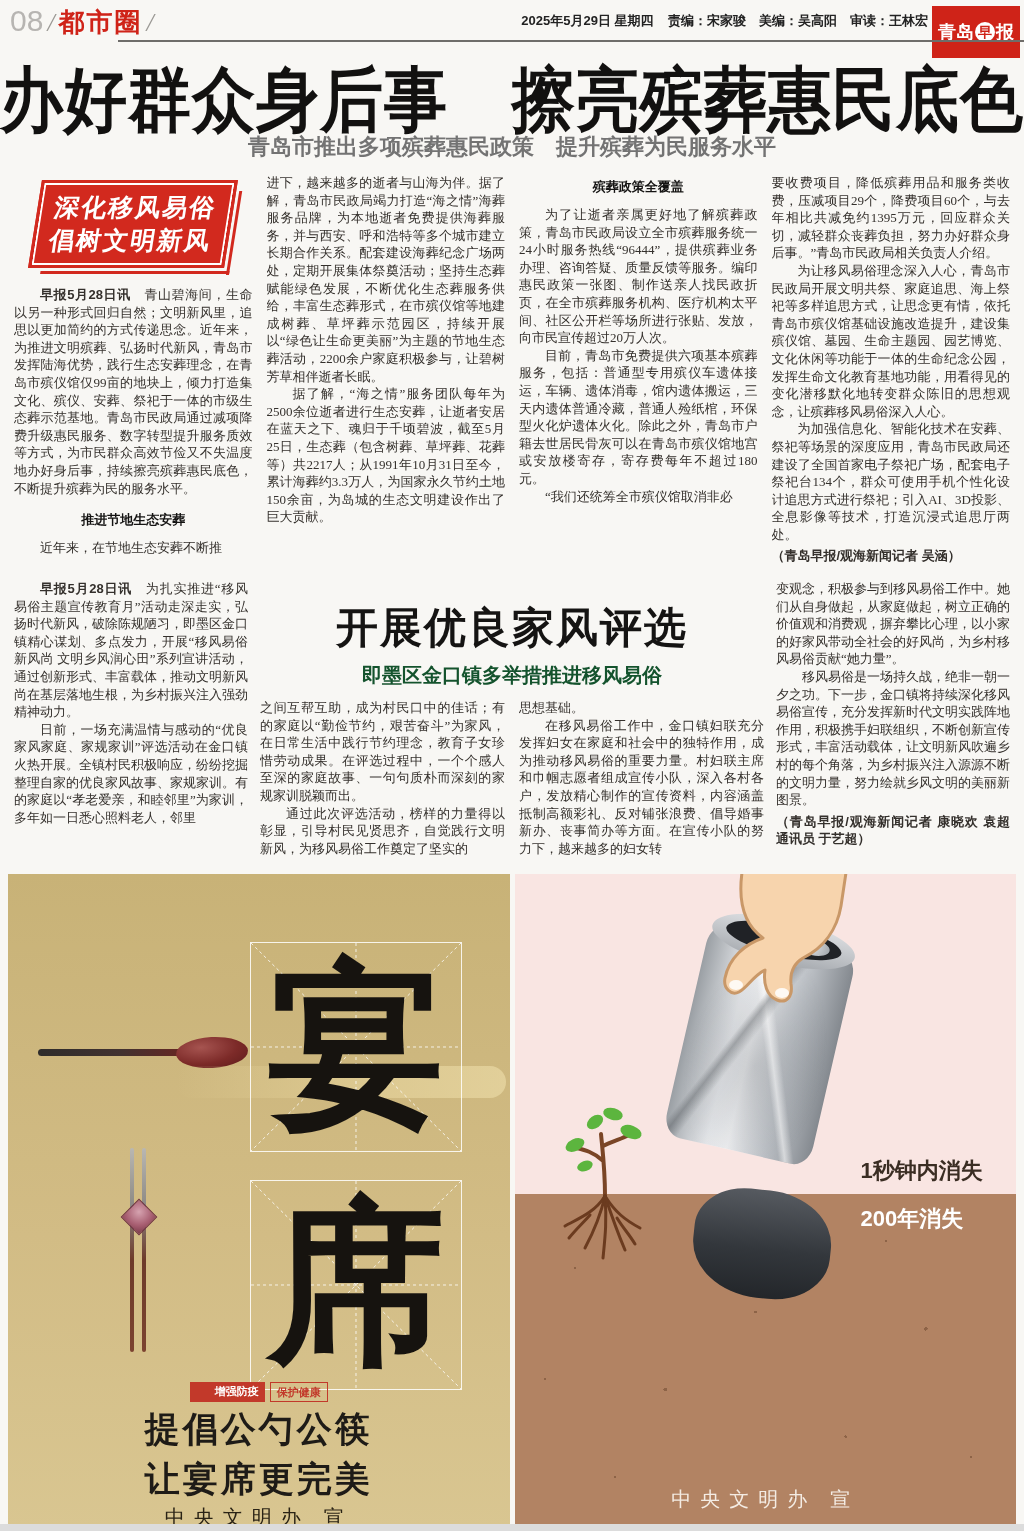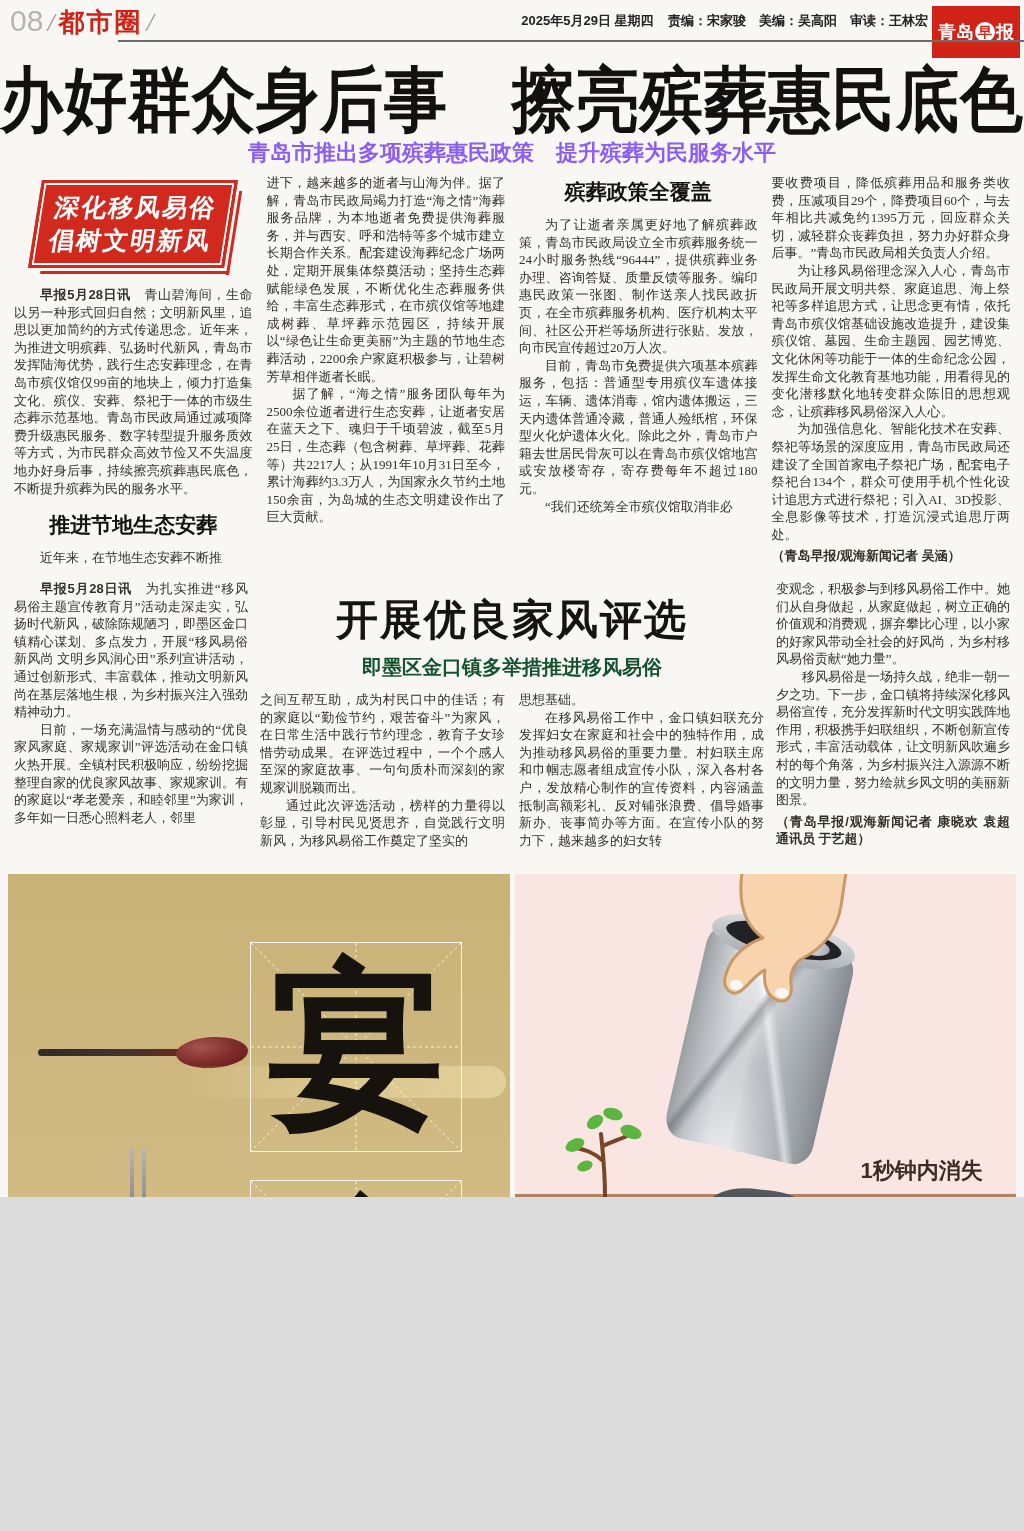--- a/index.html
+++ b/index.html
@@ -1,16 +1,16 @@
 <!DOCTYPE html>
 <html><head>
 <meta charset="utf-8">
 <style>
   html,body{margin:0;padding:0;background:#dcdcdc;}
-  .page{position:relative;width:1024px;height:1197px;margin:0 auto;background:#f8f7f4;overflow:hidden;
+  .page{position:relative;width:1024px;height:1524px;margin:0 auto;background:#f8f7f4;overflow:hidden;
         font-family:"Liberation Serif","DejaVu Serif",serif;color:#2c2926;}
 
   
   .header{position:absolute;top:0;left:0;right:0;height:46px;}
   .hdr-left{position:absolute;left:10px;top:4px;display:flex;align-items:baseline;gap:4px;}
   .pageno{font-size:30px;color:#b7b5b2;font-family:"Liberation Sans",sans-serif;}
   .hdr-slash{font-size:26px;color:#9a9894;font-style:italic;}
   .section-name{font-size:26px;font-weight:900;color:#cf2318;font-family:"Liberation Sans",sans-serif;letter-spacing:2px;}
   .hdr-rule{position:absolute;left:118px;right:0;top:40px;height:2px;background:#6f6d6a;}
   .hdr-info{position:absolute;right:96px;top:12px;font-size:13px;font-weight:700;color:#222;
@@ -18,47 +18,47 @@
   .masthead{position:absolute;right:4px;top:6px;background:#cf2318;color:#fff;height:28px;
             display:flex;align-items:center;padding:12px 6px;font-weight:900;font-size:18px;
             font-family:"Liberation Sans",sans-serif;gap:1px;}
   .masthead .circ{background:#fff;color:#cf2318;border-radius:50%;width:20px;height:20px;line-height:20px;
             text-align:center;font-size:14px;display:inline-block;}
 
   
   .a1-headline{position:absolute;top:52px;left:0;right:0;text-align:center;font-size:63px;font-weight:900;
                color:#121110;letter-spacing:1px;font-family:"Liberation Sans","DejaVu Sans",sans-serif;
                transform:scaleY(1.12);transform-origin:top;white-space:nowrap;}
-  .a1-subhead{position:absolute;top:138px;left:0;right:0;text-align:center;font-size:22px;font-weight:700;
-              color:#8b5cf6;font-family:Liberation Sans, sans-serif;}
+  .a1-subhead{position:absolute;top:132px;left:0;right:0;text-align:center;font-size:22px;font-weight:700;
+              color:#737373;font-family:Liberation Sans, sans-serif;}
   .a1-region{position:absolute;top:174px;left:14px;right:14px;height:402px;display:flex;gap:14px;overflow:hidden;}
   .col{flex:1;overflow:hidden;}
   .col p{margin:0;font-size:13px;line-height:17.6px;text-align:justify;color:#34302c;}
   .ind{text-indent:2em;}
   .dl{font-weight:700;font-family:"Liberation Sans",sans-serif;}
-  .colhead{font-family:"Liberation Sans",sans-serif;font-weight:700;font-size:21px;text-align:center;
+  .colhead{font-family:"Liberation Sans",sans-serif;font-weight:700;font-size:13px;text-align:center;
            color:#141312;margin:14px 0 10px;}
   .colhead.first{margin-top:4px;}
   .byline{font-weight:700;text-align:right;margin-top:4px !important;font-family:"Liberation Sans",sans-serif;}
 
   
   .banner-wrap{padding:6px 0 18px;display:flex;justify-content:center;}
   .banner{position:relative;background:#d2291e;border:3px solid #d2291e;box-shadow:inset 0 0 0 2px #fff;
           transform:skewX(-9deg);padding:8px 14px;text-align:center;}
   .banner::after{content:"";position:absolute;top:8px;right:-9px;width:3px;height:102%;background:#d2291e;}
   .banner::before{content:"";position:absolute;left:10px;right:-9px;bottom:-9px;height:3px;background:#d2291e;}
   .banner div{color:#fff;font-weight:900;font-size:25px;line-height:33px;letter-spacing:2px;
           font-family:"Liberation Sans",sans-serif;}
 
   
   .a2-region{position:absolute;top:580px;left:14px;right:14px;height:294px;display:flex;gap:12px;overflow:hidden;}
   .a2-side{width:234px;flex:none;overflow:hidden;}
   .a2-side p,.a2-mid p{margin:0;font-size:13px;line-height:17.6px;text-align:justify;color:#34302c;}
   .a2-mid{flex:1;overflow:hidden;}
-  .a2-headline{text-align:center;font-size:42px;font-weight:900;color:#151413;margin:12px 0 6px;
+  .a2-headline{text-align:center;font-size:42px;font-weight:900;color:#151413;margin:20px 0 6px;
                font-family:"Liberation Sans",sans-serif;letter-spacing:2px;}
   .a2-subhead{text-align:center;font-size:20px;font-weight:700;color:#14532d;margin:0 0 10px;
               font-family:"Liberation Sans",sans-serif;}
   .a2-midcols{display:flex;gap:14px;}
   .a2-midcols .mc{flex:1;overflow:hidden;}
 
   
   .ads{position:absolute;top:874px;left:8px;right:8px;height:657px;display:flex;gap:5px;}
 
   

